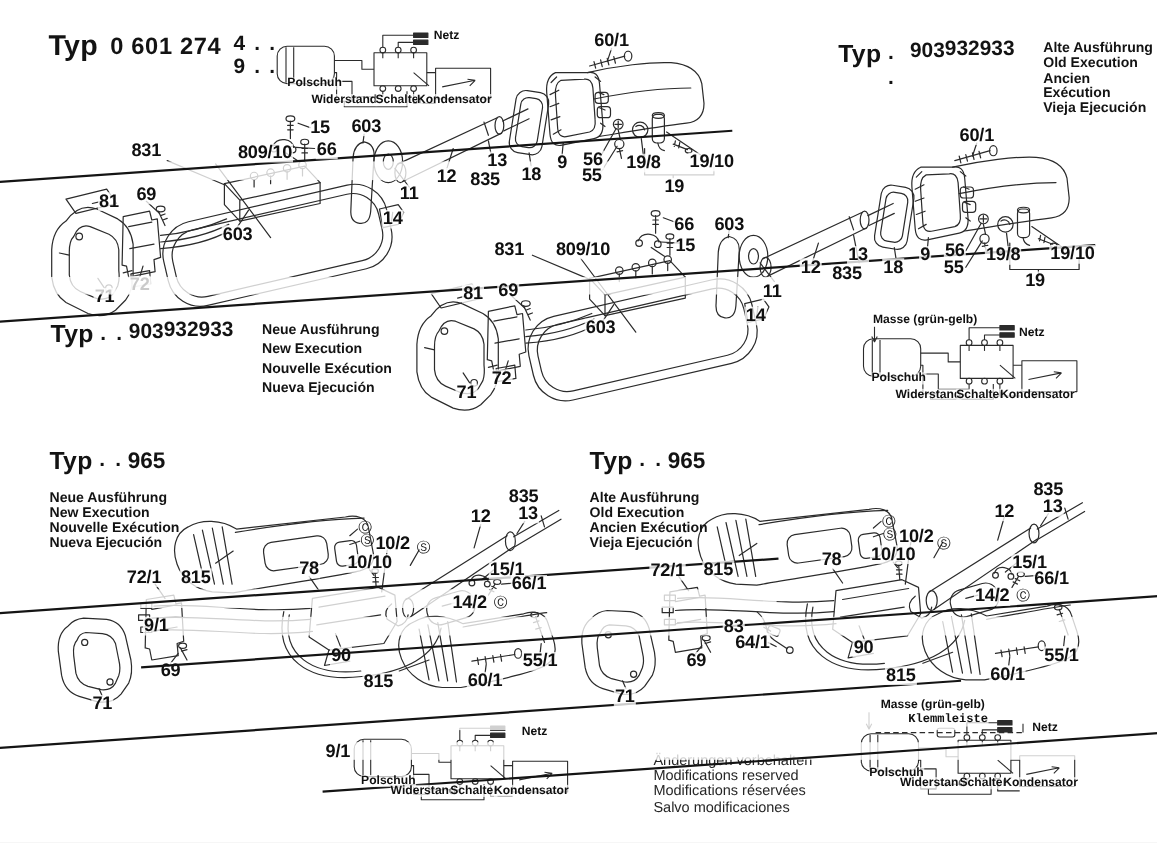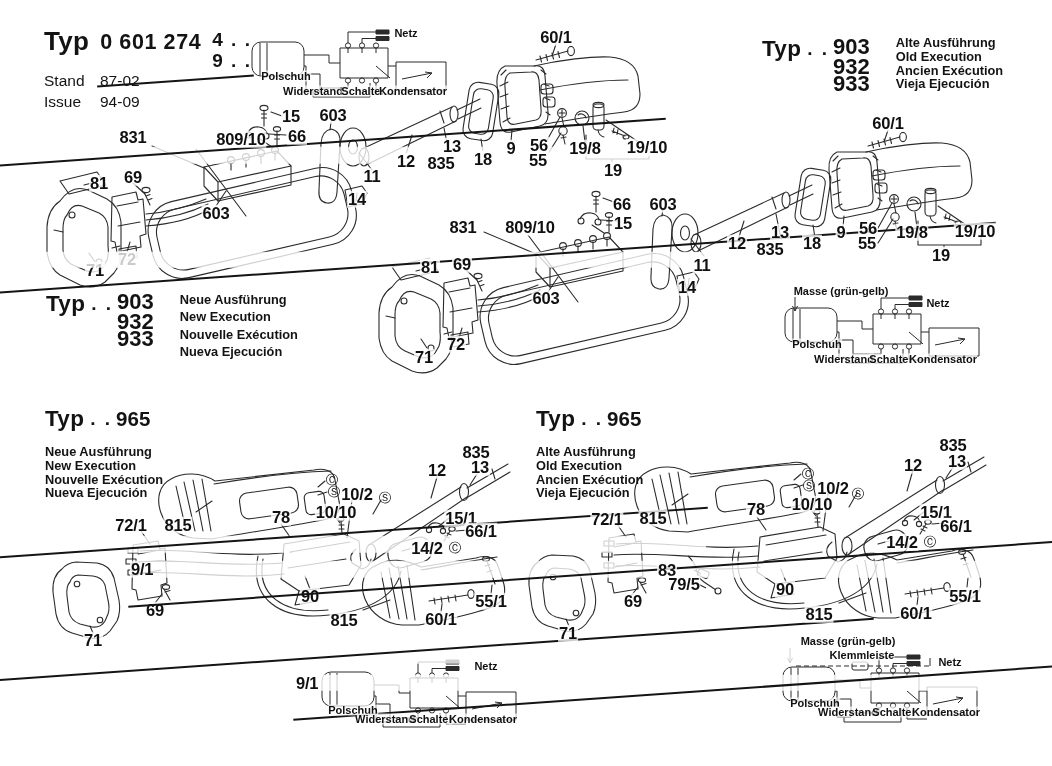--- a/index.html
+++ b/index.html
@@ -26,21 +26,21 @@
   .tt-suffix{display:flex;flex-direction:column;font-size:19px;font-weight:700;line-height:21px;margin-top:3px;letter-spacing:1.5px}
   .tt-meta{font-size:15.5px;margin-top:1px;display:grid;grid-template-columns:56px auto;row-gap:3px}
   .tt-meta .strike{display:inline-block}
 
   
   .type-block{position:absolute;display:flex;gap:26px;align-items:flex-start}
   .type-block.tb-col{flex-direction:column;gap:0}
   .tb-main{display:flex;align-items:flex-start}
   .tb-typ{font-size:22.5px;font-weight:800;letter-spacing:.3px}
   .tb-dots{font-size:19px;font-weight:800;margin:2px 4px 0 6px;letter-spacing:2px}
-  .tb-models{display:flex;flex-direction:column;align-items:center;font-size:22px;font-weight:700;line-height:17px}
+  .tb-models{display:flex;flex-direction:row;align-items:flex-start;font-size:19px;font-weight:700;line-height:17px}
   .tb-models span:first-child{line-height:22px}
   .tb-inline-model{font-size:20.5px;font-weight:700;margin-top:1px}
   .tb-variants{display:flex;flex-direction:column;font-size:12.8px;font-weight:700}
   .lh-tight span{line-height:13.8px}
   .lh-loose span{line-height:17.4px}
   .tb-col .tb-variants{margin-top:13px}
 
   
   .footer-note{position:absolute;left:594px;top:684px;font-size:13.2px;line-height:14.2px;color:#262626;font-weight:400}
 </style>
@@ -270,26 +270,20 @@
 
   <div class="title-block">
     <div class="tt-row1">
       <span class="tt-typ">Typ</span>
       <span class="tt-num">0 601 274</span>
       <span class="tt-suffix">
         <span>4 . .</span>
         <span>9 . .</span>
       </span>
     </div>
-    <div class="tt-meta">
-      <span>Stand</span>
-      <span class="strike">87-02</span>
-      <span>Issue</span>
-      <span>94-09</span>
-    </div>
   </div>
 
   <div class="type-block" style="left:762px;top:36px">
     <div class="tb-main">
       <span class="tb-typ">Typ</span>
       <span class="tb-dots">. .</span>
       <div class="tb-models">
         <span>903</span>
         <span>932</span>
         <span>933</span>
@@ -342,20 +336,26 @@
       <span class="tb-inline-model">965</span>
     </div>
     <div class="tb-variants lh-tight">
       <span>Alte Ausführung</span>
       <span>Old Execution</span>
       <span>Ancien Exécution</span>
       <span>Vieja Ejecución</span>
     </div>
   </div>
 
+  <div class="footer-note">
+    <div>Änderungen vorbehalten</div>
+    <div>Modifications reserved</div>
+    <div>Modifications réservées</div>
+    <div>Salvo modificaciones</div>
+  </div>
 
   <div id="label-layer">
       <div class="lbl part" style="left: 133px; top: 137px;">831</div>
       <div class="lbl part strike" style="left: 138px; top: 155px;">809/1</div>
       <div class="lbl part" style="left: 241px; top: 139px;">809/10</div>
       <div class="lbl part" style="left: 291px; top: 116px;">15</div>
       <div class="lbl part" style="left: 297px; top: 136px;">66</div>
       <div class="lbl part" style="left: 333px; top: 115px;">603</div>
       <div class="lbl part" style="left: 216px; top: 213px;">603</div>
       <div class="lbl part" style="left: 556px; top: 37px;">60/1</div>
@@ -432,21 +432,21 @@
       <div class="lbl circ" style="left: 809px; top: 486px;">Ⓢ</div>
       <div class="lbl circ" style="left: 858px; top: 494px;">Ⓢ</div>
       <div class="lbl part" style="left: 913px; top: 465px;">12</div>
       <div class="lbl part" style="left: 953px; top: 445px;">835</div>
       <div class="lbl part" style="left: 957px; top: 461px;">13</div>
       <div class="lbl part" style="left: 936px; top: 512px;">15/1</div>
       <div class="lbl part" style="left: 956px; top: 526px;">66/1</div>
       <div class="lbl part" style="left: 902px; top: 542px;">14/2</div>
       <div class="lbl circ" style="left: 930px; top: 542px;">Ⓒ</div>
       <div class="lbl part" style="left: 667px; top: 570px;">83</div>
-      <div class="lbl part" style="left: 684px; top: 584px;">79/5</div>
+      <div class="lbl part" style="left: 684px; top: 584px;">64/1</div>
       <div class="lbl part" style="left: 785px; top: 589px;">90</div>
       <div class="lbl part strike" style="left: 821px; top: 600px;">9/1</div>
       <div class="lbl part" style="left: 819px; top: 614px;">815</div>
       <div class="lbl part" style="left: 916px; top: 613px;">60/1</div>
       <div class="lbl part" style="left: 965px; top: 596px;">55/1</div>
       <div class="lbl part" style="left: 633px; top: 601px;">69</div>
       <div class="lbl part" style="left: 568px; top: 633px;">71</div>
       <div class="lbl wire" style="left: 406px; top: 33px;">Netz</div>
       <div class="lbl wire" style="left: 286px; top: 76px;">Polschuh</div>
       <div class="lbl wire" style="left: 313px; top: 91px;">Widerstand</div>
@@ -457,20 +457,20 @@
       <div class="lbl wire" style="left: 817px; top: 344px;">Polschuh</div>
       <div class="lbl wire" style="left: 844px; top: 359px;">Widerstand</div>
       <div class="lbl wire" style="left: 891px; top: 359px;">Schalter</div>
       <div class="lbl wire" style="left: 943px; top: 359px;">Kondensator</div>
       <div class="lbl wire" style="left: 486px; top: 666px;">Netz</div>
       <div class="lbl wire" style="left: 353px; top: 710px;">Polschuh</div>
       <div class="lbl wire" style="left: 385px; top: 719px;">Widerstand</div>
       <div class="lbl wire" style="left: 431px; top: 719px;">Schalter</div>
       <div class="lbl wire" style="left: 483px; top: 719px;">Kondensator</div>
       <div class="lbl wire" style="left: 848px; top: 641px;">Masse (grün-gelb)</div>
-      <div class="lbl wire" style="left: 862px; top: 655px;">Klemmleiste</div>
+      <div class="lbl wire" style="left: 862px; top: 655px; font-family: Liberation Mono, monospace;">Klemmleiste</div>
       <div class="lbl wire" style="left: 950px; top: 662px;">Netz</div>
       <div class="lbl wire" style="left: 815px; top: 703px;">Polschuh</div>
       <div class="lbl wire" style="left: 848px; top: 712px;">Widerstand</div>
       <div class="lbl wire" style="left: 894px; top: 712px;">Schalter</div>
       <div class="lbl wire" style="left: 946px; top: 712px;">Kondensator</div>
     </div>
 </div>
 
 </body></html>

